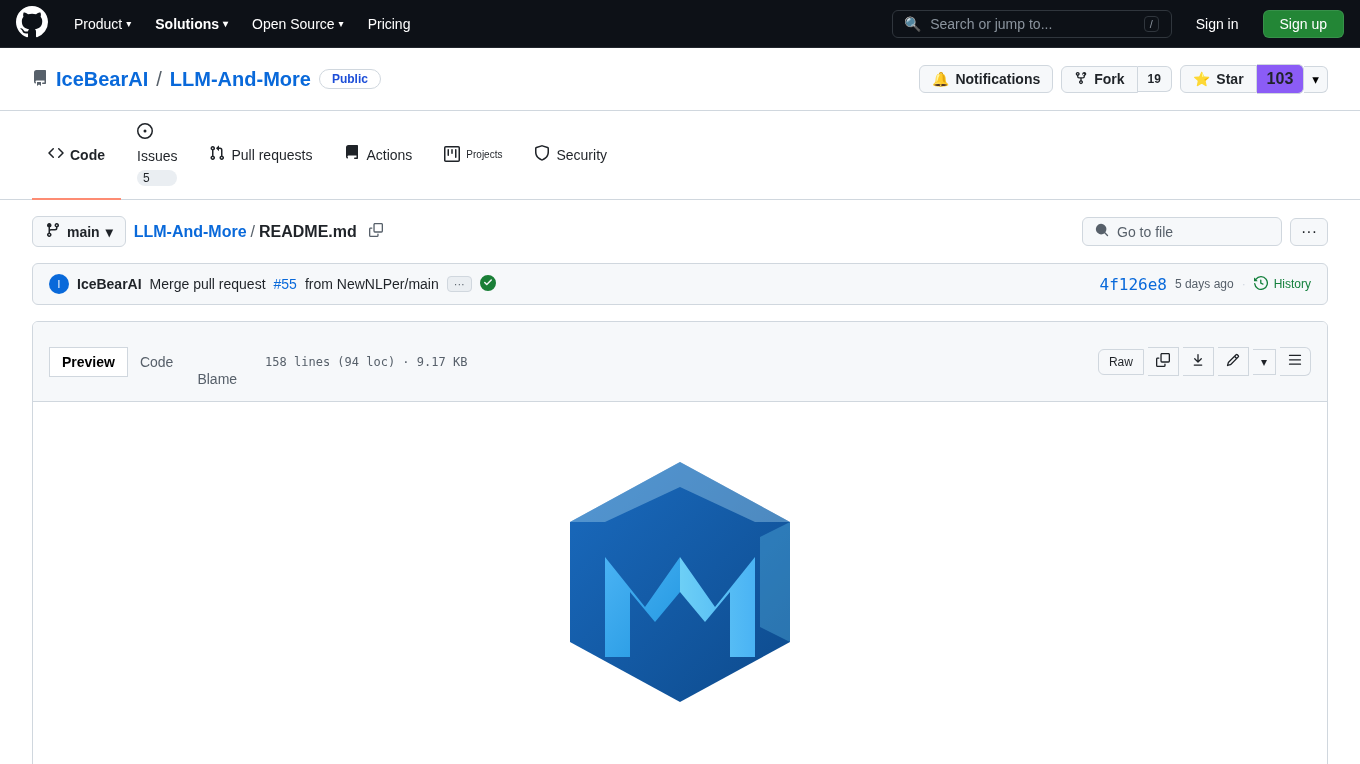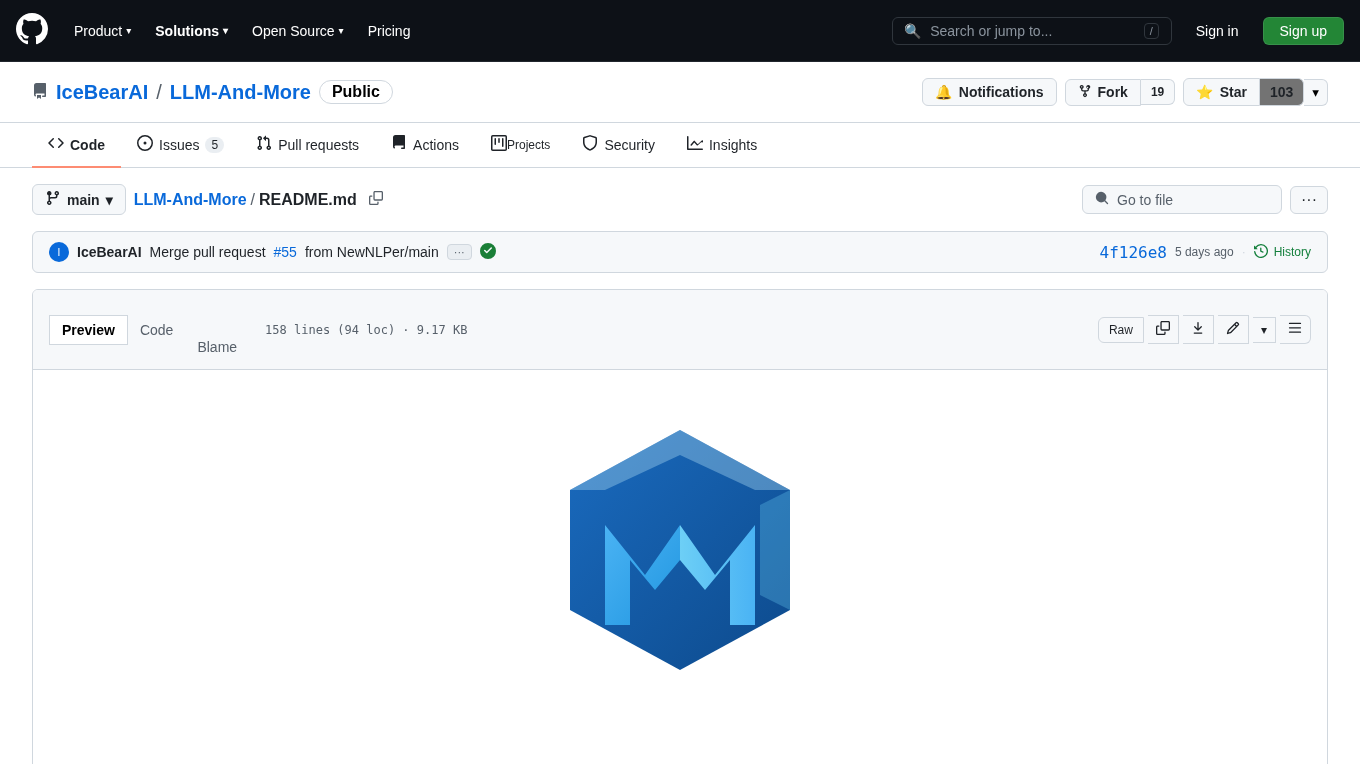--- a/index.html
+++ b/index.html
@@ -1,21 +1,21 @@
 <!DOCTYPE html>
 <html><head>
   <meta charset="utf-8">
   <style>
     * { box-sizing: border-box; margin: 0; padding: 0; }
     body { font-family: -apple-system, BlinkMacSystemFont, "Segoe UI", Helvetica, Arial, sans-serif; font-size: 14px; color: #1f2328; background: #fff; }
   </style>
 </head>
 <body>
 
-<header style="display:flex;align-items:center;padding:0 16px;height:62px;background:#0d1117;border-bottom:1px solid #21262d;">
+<header style="display:flex;align-items:center;padding:0 16px;height:48px;background:#0d1117;border-bottom:1px solid #21262d;">
   <div style="color:#fff;margin-right:16px;flex-shrink:0;cursor:pointer;">
     <svg width="32" height="32" viewBox="0 0 16 16" fill="white">
       <path d="M8 0C3.58 0 0 3.58 0 8c0 3.54 2.29 6.53 5.47 7.59.4.07.55-.17.55-.38 0-.19-.01-.82-.01-1.49-2.01.37-2.53-.49-2.69-.94-.09-.23-.48-.94-.82-1.13-.28-.15-.68-.52-.01-.53.63-.01 1.08.58 1.23.82.72 1.21 1.87.87 2.33.66.07-.52.28-.87.51-1.07-1.78-.2-3.64-.89-3.64-3.95 0-.87.31-1.59.82-2.15-.08-.2-.36-1.02.08-2.12 0 0 .67-.21 2.2.82.64-.18 1.32-.27 2-.27.68 0 1.36.09 2 .27 1.53-1.04 2.2-.82 2.2-.82.44 1.1.16 1.92.08 2.12.51.56.82 1.27.82 2.15 0 3.07-1.87 3.75-3.65 3.95.29.25.54.73.54 1.48 0 1.07-.01 1.93-.01 2.2 0 .21.15.46.55.38A8.013 8.013 0 0016 8c0-4.42-3.58-8-8-8z"></path>
     </svg>
   </div>
   <nav style="display:flex;align-items:center;gap:4px;flex:1;">
     <div style="color:#fff;padding:6px 10px;border-radius:6px;cursor:pointer;display:flex;align-items:center;gap:4px;font-size:14px;font-weight:500;">
       <span>Product</span>
       <span style="font-size:10px;">▾</span>
     </div>
@@ -45,21 +45,21 @@
 <div style="padding:16px 32px;border-bottom:1px solid #d0d7de;display:flex;align-items:center;justify-content:space-between;">
   <div style="display:flex;align-items:center;gap:8px;font-size:20px;">
     <span style="color:#57606a;">
       <svg width="16" height="16" viewBox="0 0 16 16" fill="#57606a">
         <path d="M2 2.5A2.5 2.5 0 014.5 0h8.75a.75.75 0 01.75.75v12.5a.75.75 0 01-.75.75h-2.5a.75.75 0 110-1.5h1.75v-2h-8a1 1 0 00-.714 1.7.75.75 0 01-1.072 1.05A2.495 2.495 0 012 11.5v-9zm10.5-1V9h-8c-.356 0-.694.074-1 .208V2.5a1 1 0 011-1h8zM5 12.25v3.25a.25.25 0 00.4.2l1.45-1.087a.25.25 0 01.3 0L8.6 15.7a.25.25 0 00.4-.2v-3.25a.25.25 0 00-.25-.25h-3.5a.25.25 0 00-.25.25z"></path>
       </svg>
     </span>
     <a style="color:#0969da;font-weight:600;cursor:pointer;text-decoration:none;">IceBearAI</a>
     <span style="color:#57606a;">/</span>
     <a style="color:#0969da;font-weight:700;cursor:pointer;text-decoration:none;">LLM-And-More</a>
-    <span style="font-size:16px;border:1px solid #d0d7de;border-radius:20px;padding:2px 12px;color:#000000;font-weight:600;">Public</span>
+    <span style="font-size:12px;border:1px solid #d0d7de;border-radius:20px;padding:2px 12px;color:#1d4ed8;font-weight:600;">Public</span>
   </div>
   <div style="display:flex;align-items:center;gap:8px;">
     <button style="display:flex;align-items:center;gap:6px;padding:5px 12px;border:1px solid #d0d7de;border-radius:6px;background:#f6f8fa;color:#1f2328;font-size:14px;cursor:pointer;font-weight:600;">
       <span>🔔</span>
       <span>Notifications</span>
     </button>
     <div style="display:flex;align-items:center;">
       <button style="display:flex;align-items:center;gap:6px;padding:4px 12px;border:1px solid #d0d7de;border-radius:6px 0 0 6px;background:#f6f8fa;color:#1f2328;font-size:14px;cursor:pointer;font-weight:600;">
         <span>
           <svg width="14" height="14" viewBox="0 0 16 16" fill="currentColor">
@@ -68,36 +68,36 @@
         </span>
         <span>Fork</span>
       </button>
       <span style="padding:5px 10px;border:1px solid #d0d7de;border-left:none;border-radius:0 6px 6px 0;background:#f6f8fa;font-size:12px;font-weight:600;">19</span>
     </div>
     <div style="display:flex;align-items:center;">
       <button style="display:flex;align-items:center;gap:6px;padding:5px 12px;border:1px solid #d0d7de;border-radius:6px 0 0 6px;background:#f6f8fa;color:#1f2328;font-size:14px;cursor:pointer;font-weight:600;">
         <span>⭐</span>
         <span>Star</span>
       </button>
-      <span style="padding:5px 10px;border:1px solid #d0d7de;border-left:none;border-radius:0 6px 6px 0;background:#737373;font-size:14px;font-weight:600;">103</span>
+      <span style="padding:5px 10px;border:1px solid #d0d7de;border-left:none;border-radius:0 6px 6px 0;background:#8b5cf6;font-size:16px;font-weight:600;">103</span>
       <button style="padding:5px 8px;border:1px solid #d0d7de;border-left:none;border-radius:0 6px 6px 0;background:#f6f8fa;cursor:pointer;">▾</button>
     </div>
   </div>
 </div>
 
 <div style="padding:0 32px;border-bottom:1px solid #d0d7de;display:flex;background:#fff;">
   <div style="display:flex;align-items:center;gap:6px;padding:12px 16px;color:#1f2328;font-size:14px;cursor:pointer;border-bottom:2px solid #fd8c73;margin-bottom:-1px;font-weight:600;">
     <span>
       <svg width="16" height="16" viewBox="0 0 16 16" fill="currentColor">
           <path d="M4.72 3.22a.75.75 0 011.06 1.06L2.06 8l3.72 3.72a.75.75 0 11-1.06 1.06L.47 8.53a.75.75 0 010-1.06l4.25-4.25zm6.56 0a.75.75 0 10-1.06 1.06L13.94 8l-3.72 3.72a.75.75 0 101.06 1.06l4.25-4.25a.75.75 0 000-1.06l-4.25-4.25z"></path>
         </svg>
     </span>
     <span>Code</span>
   </div>
-  <div style="display:flex;align-items:center;gap:6px;padding:12px 16px;color:#1f2328;font-size:14px;cursor:pointer;border-bottom:2px solid transparent;margin-bottom:-1px;">
+  <div style="display:flex;gap:6px;padding:12px 16px;color:#1f2328;font-size:14px;cursor:pointer;border-bottom:2px solid transparent;margin-bottom:-1px;flex-direction:column;">
     <span>
       <svg width="16" height="16" viewBox="0 0 16 16" fill="currentColor">
           <path d="M8 9.5a1.5 1.5 0 100-3 1.5 1.5 0 000 3z"></path>
           <path d="M8 0a8 8 0 100 16A8 8 0 008 0zM1.5 8a6.5 6.5 0 1113 0 6.5 6.5 0 01-13 0z"></path>
         </svg>
     </span>
     <span>Issues</span>
     <span style="background:#eaeef2;border-radius:20px;padding:1px 6px;font-size:12px;">5</span>
   </div>
   <div style="display:flex;align-items:center;gap:6px;padding:12px 16px;color:#1f2328;font-size:14px;cursor:pointer;border-bottom:2px solid transparent;margin-bottom:-1px;">
@@ -109,43 +109,35 @@
     <span>Pull requests</span>
   </div>
   <div style="display:flex;align-items:center;gap:6px;padding:12px 16px;color:#1f2328;font-size:14px;cursor:pointer;border-bottom:2px solid transparent;margin-bottom:-1px;">
     <span>
       <svg width="16" height="16" viewBox="0 0 16 16" fill="currentColor">
           <path d="M2 2.5A2.5 2.5 0 014.5 0h8.75a.75.75 0 01.75.75v12.5a.75.75 0 01-.75.75h-2.5a.75.75 0 110-1.5h1.75v-2h-8a1 1 0 00-.714 1.7.75.75 0 01-1.072 1.05A2.495 2.495 0 012 11.5v-9zm10.5-1V9h-8c-.356 0-.694.074-1 .208V2.5a1 1 0 011-1h8z"></path>
         </svg>
     </span>
     <span>Actions</span>
   </div>
-  <div style="display:flex;align-items:center;padding:12px 16px;color:#1f2328;font-size:12px;cursor:pointer;border-bottom:2px solid transparent;margin-bottom:-1px;">
+  <div style="display:flex;align-items:center;gap:6px;padding:12px 16px;color:#1f2328;font-size:10px;cursor:pointer;border-bottom:2px solid transparent;margin-bottom:-1px;">
     <span>
       <svg width="16" height="16" viewBox="0 0 16 16" fill="currentColor">
           <path d="M1.75 0A1.75 1.75 0 000 1.75v12.5C0 15.216.784 16 1.75 16h12.5A1.75 1.75 0 0016 14.25V1.75A1.75 1.75 0 0014.25 0H1.75zM1.5 1.75a.25.25 0 01.25-.25h12.5a.25.25 0 01.25.25v12.5a.25.25 0 01-.25.25H1.75a.25.25 0 01-.25-.25V1.75zM11.75 3a.75.75 0 00-.75.75v7.5a.75.75 0 001.5 0v-7.5a.75.75 0 00-.75-.75zm-8.25.75a.75.75 0 011.5 0v5.5a.75.75 0 01-1.5 0v-5.5zM8 3a.75.75 0 00-.75.75v3.5a.75.75 0 001.5 0v-3.5A.75.75 0 008 3z"></path>
         </svg>
     </span>
     <span>Projects</span>
   </div>
   <div style="display:flex;align-items:center;gap:6px;padding:12px 16px;color:#1f2328;font-size:14px;cursor:pointer;border-bottom:2px solid transparent;margin-bottom:-1px;">
     <span>
       <svg width="16" height="16" viewBox="0 0 16 16" fill="currentColor">
           <path d="M7.467.133a1.748 1.748 0 011.066 0l5.25 1.68A1.75 1.75 0 0115 3.48V7c0 1.566-.32 3.182-1.303 4.682-.983 1.498-2.585 2.813-5.032 3.855a1.7 1.7 0 01-1.33 0c-2.447-1.042-4.049-2.357-5.032-3.855C1.32 10.182 1 8.566 1 7V3.48a1.75 1.75 0 011.217-1.667l5.25-1.68zm.61 1.429a.25.25 0 00-.153 0l-5.25 1.68a.25.25 0 00-.174.238V7c0 1.358.275 2.666 1.057 3.86.784 1.194 2.121 2.34 4.366 3.297a.2.2 0 00.154 0c2.245-.956 3.582-2.104 4.366-3.298C13.225 9.666 13.5 8.36 13.5 7V3.48a.25.25 0 00-.174-.237l-5.25-1.68z"></path>
         </svg>
     </span>
     <span>Security</span>
-  </div>
-  <div style="display:flex;align-items:center;gap:6px;padding:12px 16px;color:#1f2328;font-size:14px;cursor:pointer;border-bottom:2px solid transparent;margin-bottom:-1px;">
-    <span>
-      <svg width="16" height="16" viewBox="0 0 16 16" fill="currentColor">
-          <path d="M1.5 1.75a.75.75 0 00-1.5 0v12.5c0 .414.336.75.75.75h14.5a.75.75 0 000-1.5H1.5V1.75zM16 6a.75.75 0 00-1.22-.53l-3.5 3.25a.75.75 0 01-1.06-.06l-2.44-2.75a.75.75 0 00-1.12.02l-3 3.5a.75.75 0 001.14.98l2.46-2.87 2.47 2.79a.75.75 0 001.12-.07l3.5-3.25A.75.75 0 0016 6z"></path>
-        </svg>
-    </span>
-    <span>Insights</span>
   </div>
 </div>
 
 <div style="padding:16px 32px;display:flex;align-items:center;gap:8px;">
   <button style="display:flex;align-items:center;gap:6px;padding:5px 12px;border:1px solid #d0d7de;border-radius:6px;background:#f6f8fa;color:#1f2328;font-size:14px;cursor:pointer;font-weight:600;">
     <span>
       <svg width="16" height="16" viewBox="0 0 16 16" fill="currentColor">
           <path d="M11.75 2.5a.75.75 0 100 1.5.75.75 0 000-1.5zm-2.25.75a2.25 2.25 0 113 2.122V6A2.5 2.5 0 0110 8.5H6a1 1 0 00-1 1v1.128a2.251 2.251 0 11-1.5 0V5.372a2.25 2.25 0 111.5 0v1.836A2.492 2.492 0 016 7h4a1 1 0 001-1v-.628A2.25 2.25 0 019.5 3.25zM4.25 12a.75.75 0 100 1.5.75.75 0 000-1.5zM3.5 3.25a.75.75 0 111.5 0 .75.75 0 01-1.5 0z"></path>
         </svg>
     </span>

